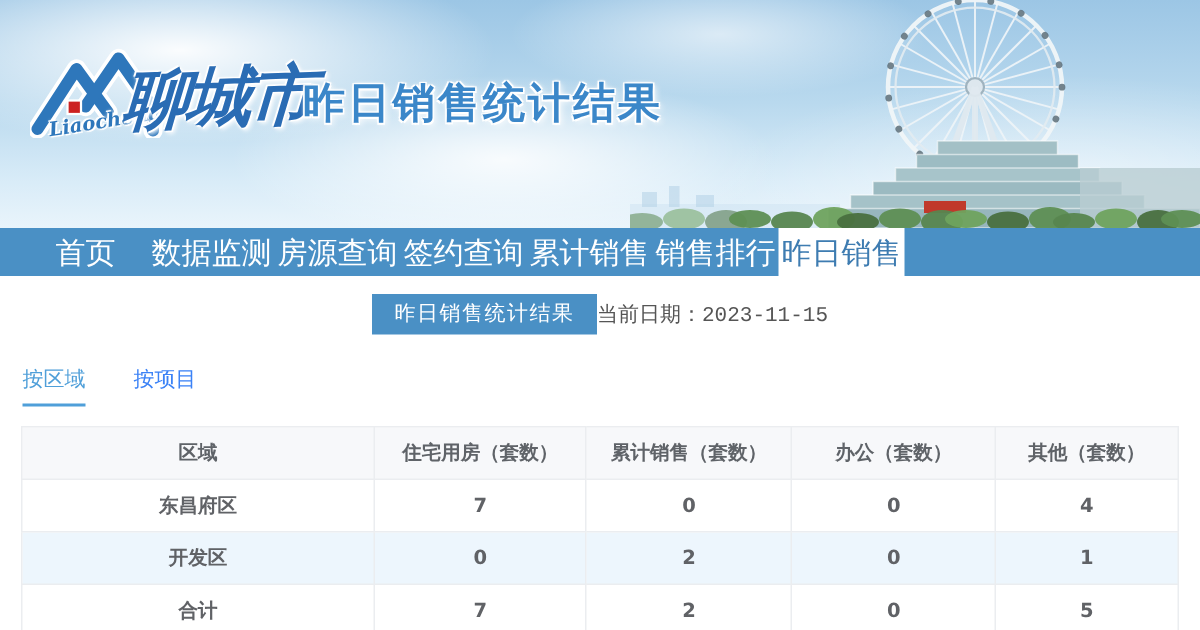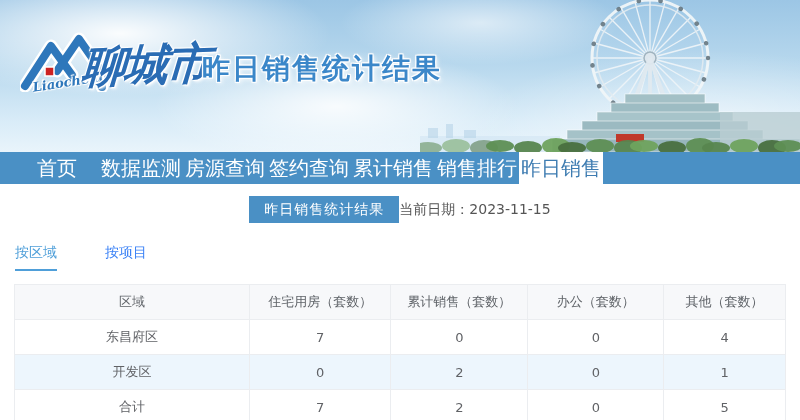--- a/index.html
+++ b/index.html
@@ -48,30 +48,30 @@
   }
   .nav-item.active { background:#fff; color:#3e7cb1; }
 
   
   .content { padding:12px 14px 0 14px; }
   .section-head { display:flex; justify-content:center; align-items:center; }
   .section-title {
     background:var(--accent,#4a90c5); color:#fff; font-size:14px;
     height:27px; line-height:27px; padding:0 15px; letter-spacing:1px;
   }
-  .current-date { font-size:14px; color:var(--date_text,#555); }
-
-  .tabs { display:flex; gap:48px; margin-top:21px; padding-left:1px; }
+  .current-date { font-size:14px; color:var(--date_text,#555);font-family:Liberation Mono, monospace; }
+
+  .tabs { display:flex; gap:32px; margin-top:21px; padding-left:1px; }
   .tab { font-size:14px; color:#3b82f6; padding-bottom:7px; cursor:pointer; border-bottom:2px solid transparent; }
   .tab.active { color:var(--tab_active,#4f9fd9); border-bottom-color:var(--tab_active,#4f9fd9); }
 
   table.stats { width:100%; border-collapse:collapse; margin-top:13px; table-layout:fixed; }
   .stats th, .stats td {
     border:1px solid var(--border,#ebedf0); height:35px; text-align:center;
-    font-size:13px; color:var(--text,#606266); font-weight:normal; padding:4px 4px;
+    font-size:13px; color:var(--text,#606266); font-weight:bold; padding:4px 4px;
   }
   .stats thead th { background:var(--header_bg,#f7f8fa); color:#5f6368; }
   .stats tbody tr:nth-child(2) td { background:var(--alt_row,#edf6fd); }
 </style>
 </head>
 <body>
 
 <div class="page">
 
   <div class="banner">

